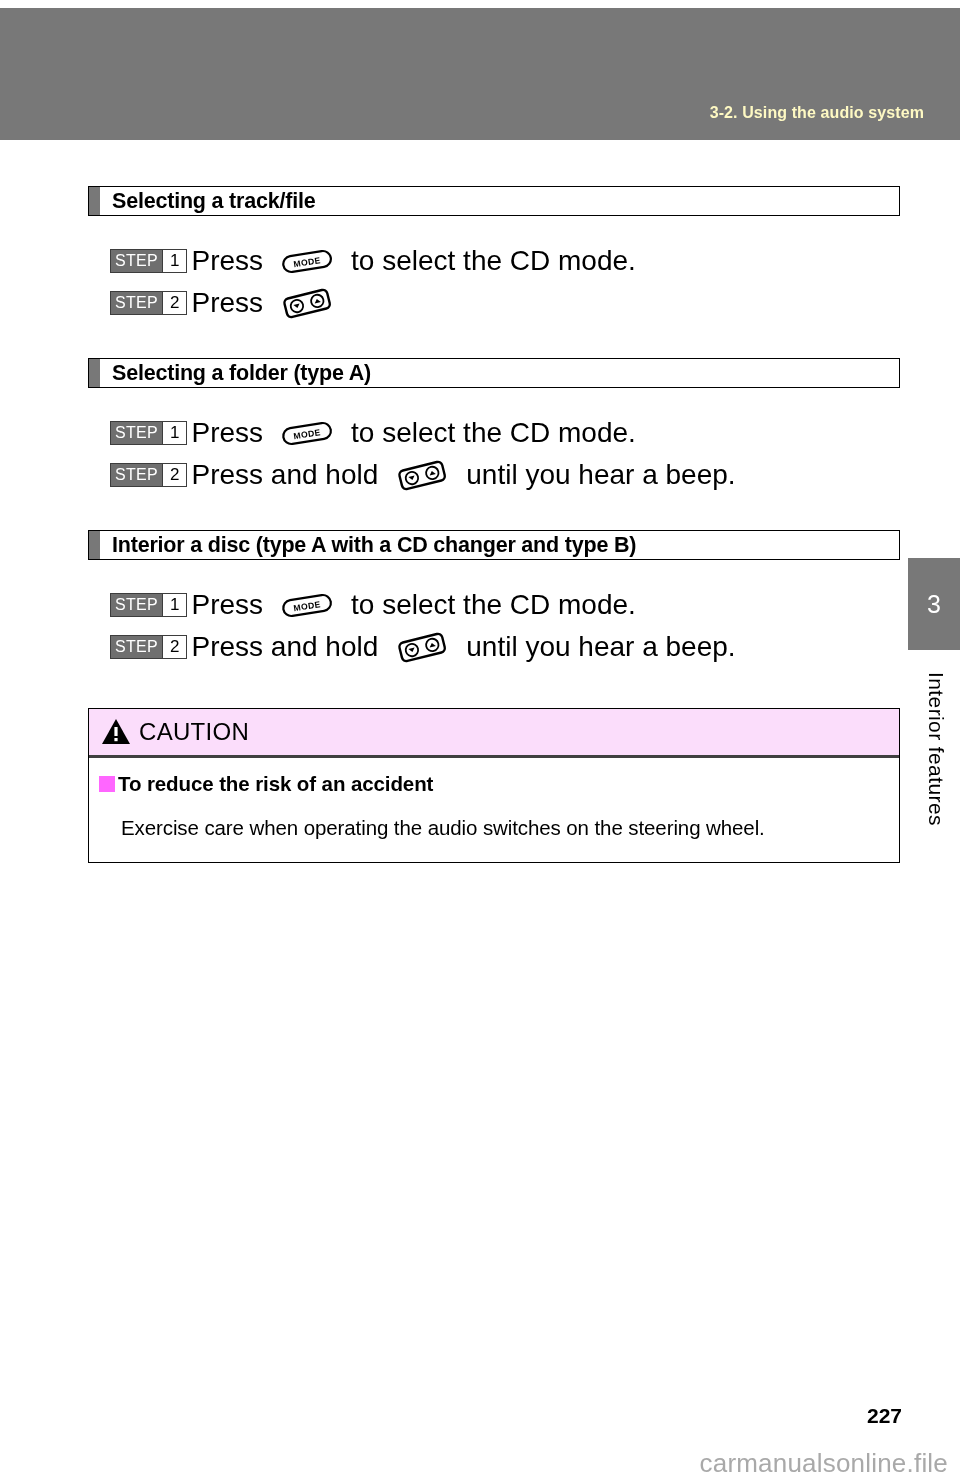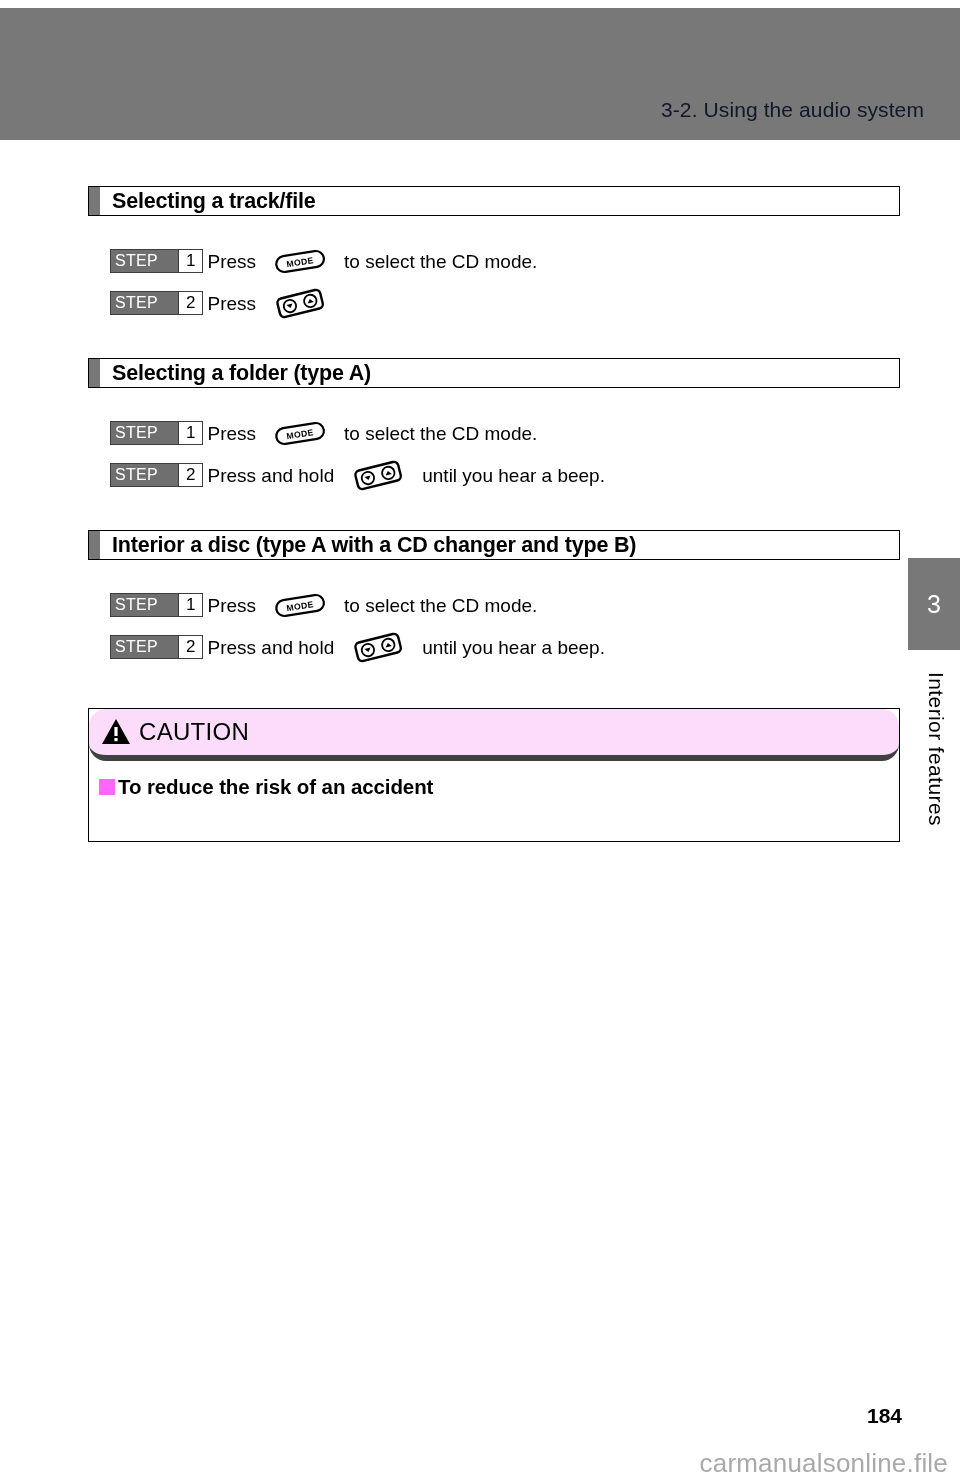--- a/index.html
+++ b/index.html
@@ -22,23 +22,23 @@
     left: 0;
     top: 8px;
     width: 960px;
     height: 132px;
     background: #787878;
   }
   .top-band-title {
     position: absolute;
     right: 36px;
     bottom: 18px;
-    color: #0f172a;
-    font-size: 21px;
-    font-weight: 400;
+    color: #fef9c3;
+    font-size: 16px;
+    font-weight: 700;
     letter-spacing: 0.1px;
     white-space: nowrap;
   }
 
   
   .side-tab {
     position: absolute;
     left: 908px;
     top: 558px;
     width: 52px;
@@ -122,38 +122,38 @@
     height: 24px;
     box-sizing: border-box;
     flex: 0 0 auto;
     margin-right: 4px;
   }
   .step-badge .sb-word {
     background: #6f6f6f;
     color: #ffffff;
     font-size: 16px;
     line-height: 21px;
-    padding: 0 20px 0 4px;
+    padding: 0 4px 0 4px;
     letter-spacing: 0.3px;
     font-family: "Liberation Sans", sans-serif;
     text-align: center;
   }
   .step-badge .sb-num {
     background: #ffffff;
     color: #000000;
     font-size: 17px;
     line-height: 21px;
     font-weight: 500;
     padding: 0 7px;
     border-left: 1.5px solid #3d3d3d;
     text-align: center;
   }
 
   .step-text {
-    font-size: 19px;
+    font-size: 28px;
     line-height: 1;
     flex: 0 0 auto;
   }
   .gap-md { width: 16px; flex: 0 0 auto; }
 
   
   .btn-icon {
     flex: 0 0 auto;
     display: inline-block;
     line-height: 0;
@@ -161,26 +161,25 @@
 
   
   .caution-box {
     box-sizing: border-box;
     width: 812px;
     border: 1px solid #000000;
     background: #ffffff;
   }
   .caution-head {
     background: #fbddfb;
-    border-bottom: 6px solid #404040;
+    border-bottom: 3px solid #404040;
     height: 46px;
     display: flex;
     align-items: center;
     padding-left: 12px;
-    border-radius: 17px;
   }
   .warn-tri { flex: 0 0 auto; line-height: 0; margin-right: 8px; }
   .caution-word {
     font-size: 24px;
     letter-spacing: 0.3px;
   }
   .caution-body {
     padding: 14px 14px 22px 10px;
   }
   .caution-sub {
@@ -407,19 +406,20 @@
           <rect x="13.4" y="20" width="3.2" height="3.2" fill="#ffffff"></rect>
         </svg>
       </span>
       <span class="caution-word">CAUTION</span>
     </div>
     <div class="caution-body">
       <div class="caution-sub">
         <span class="sq-bullet"></span>
         <span class="caution-sub-text">To reduce the risk of an accident</span>
       </div>
+      <div class="caution-para">Exercise care when operating the audio switches on the steering wheel.</div>
     </div>
   </div>
 
 </div>
 
-<div class="page-num">184</div>
+<div class="page-num">227</div>
 <div class="watermark">carmanualsonline.file</div>
 
 </body></html>

